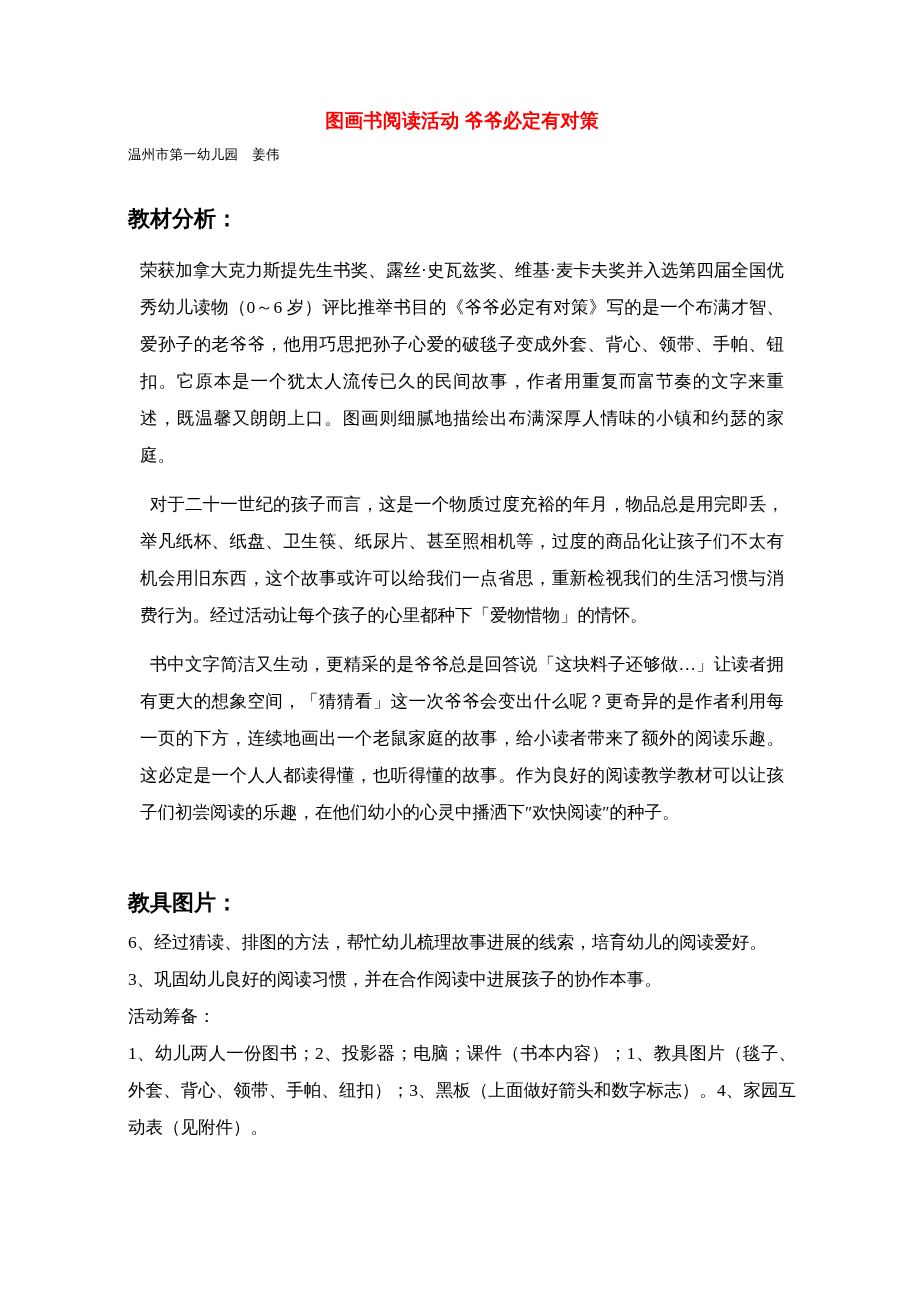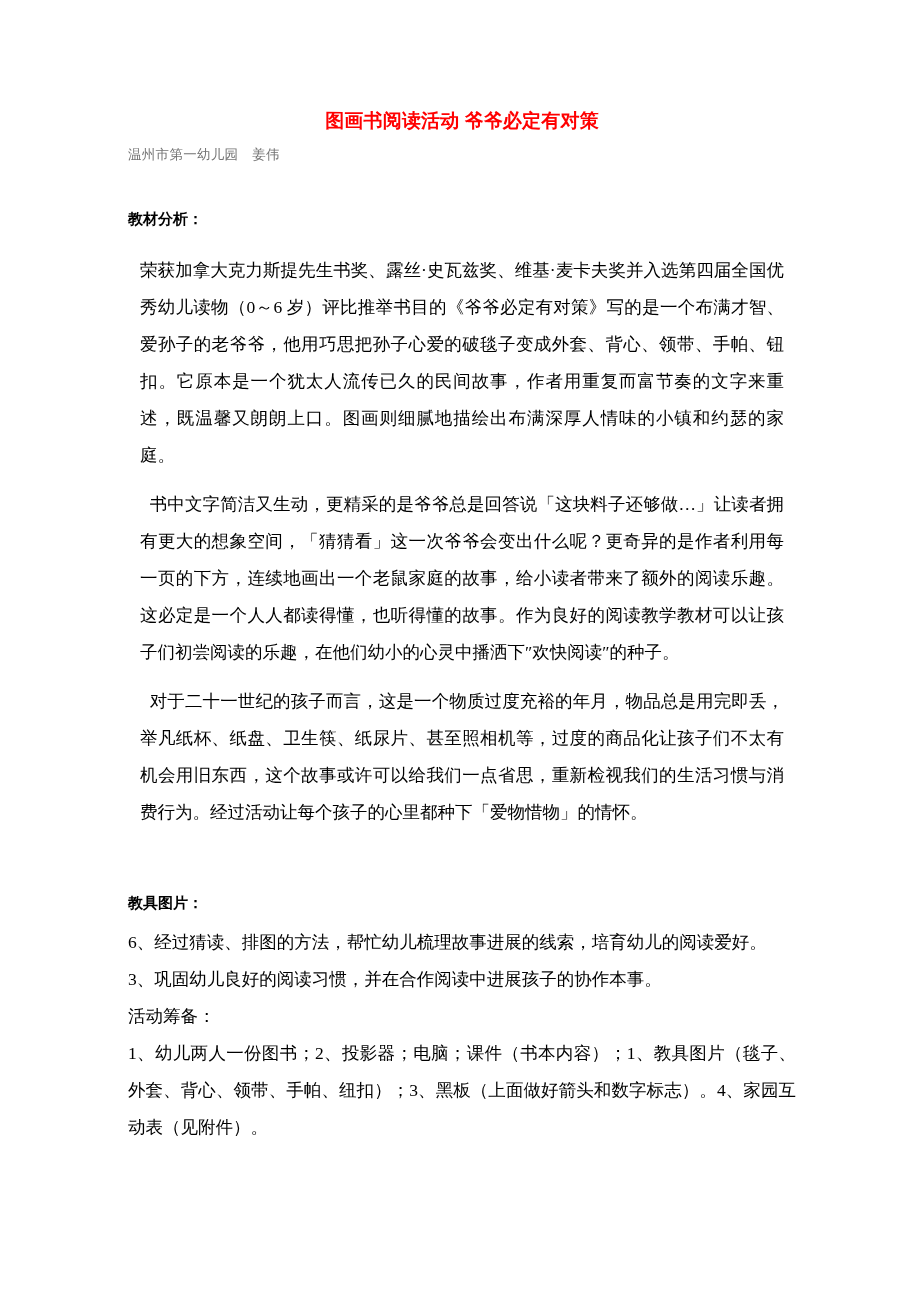--- a/index.html
+++ b/index.html
@@ -41,30 +41,30 @@
     line-height: 26px;
     letter-spacing: 0.2px;
   }
 
   
   .byline {
     margin: 0;
     padding-top: 11px;
     font-size: 13.5px;
     line-height: 20px;
-    color: #737373;
+    color: #000000;
     letter-spacing: 0.3px;
   }
 
   
   .section-heading {
     margin: 0;
     font-family: "Liberation Sans", "DejaVu Sans", sans-serif;
     font-weight: bold;
-    font-size: 15px;
+    font-size: 22px;
     line-height: 24px;
     color: #000;
   }
   .heading-analysis { padding-top: 42px; }
   .heading-goals    { padding-top: 48px; }
 
   
   .body-para {
     margin: 12px;
     font-family: "Liberation Serif", "DejaVu Serif", serif;
@@ -106,23 +106,23 @@
   <div class="content">
 
     <h1 class="doc-title">图画书阅读活动 爷爷必定有对策</h1>
 
     <p class="byline">温州市第一幼儿园　姜伟</p>
 
     <h2 class="section-heading heading-analysis">教材分析：</h2>
 
     <p class="body-para para-first">荣获加拿大克力斯提先生书奖、露丝·史瓦兹奖、维基·麦卡夫奖并入选第四届全国优秀幼儿读物（0～6 岁）评比推举书目的《爷爷必定有对策》写的是一个布满才智、爱孙子的老爷爷，他用巧思把孙子心爱的破毯子变成外套、背心、领带、手帕、钮扣。它原本是一个犹太人流传已久的民间故事，作者用重复而富节奏的文字来重述，既温馨又朗朗上口。图画则细腻地描绘出布满深厚人情味的小镇和约瑟的家庭。</p>
 
+    <p class="body-para para-indent-half">对于二十一世纪的孩子而言，这是一个物质过度充裕的年月，物品总是用完即丢，举凡纸杯、纸盘、卫生筷、纸尿片、甚至照相机等，过度的商品化让孩子们不太有机会用旧东西，这个故事或许可以给我们一点省思，重新检视我们的生活习惯与消费行为。经过活动让每个孩子的心里都种下「爱物惜物」的情怀。</p>
+
     <p class="body-para para-indent-half">书中文字简洁又生动，更精采的是爷爷总是回答说「这块料子还够做…」让读者拥有更大的想象空间，「猜猜看」这一次爷爷会变出什么呢？更奇异的是作者利用每一页的下方，连续地画出一个老鼠家庭的故事，给小读者带来了额外的阅读乐趣。这必定是一个人人都读得懂，也听得懂的故事。作为良好的阅读教学教材可以让孩子们初尝阅读的乐趣，在他们幼小的心灵中播洒下″欢快阅读″的种子。</p>
-
-    <p class="body-para para-indent-half">对于二十一世纪的孩子而言，这是一个物质过度充裕的年月，物品总是用完即丢，举凡纸杯、纸盘、卫生筷、纸尿片、甚至照相机等，过度的商品化让孩子们不太有机会用旧东西，这个故事或许可以给我们一点省思，重新检视我们的生活习惯与消费行为。经过活动让每个孩子的心里都种下「爱物惜物」的情怀。</p>
 
     <h2 class="section-heading heading-goals">教具图片：</h2>
 
     <p class="list-line goals-first">6、经过猜读、排图的方法，帮忙幼儿梳理故事进展的线索，培育幼儿的阅读爱好。</p>
 
     <p class="list-line">3、巩固幼儿良好的阅读习惯，并在合作阅读中进展孩子的协作本事。</p>
 
 
     <p class="plain-line">活动筹备：</p>
 

